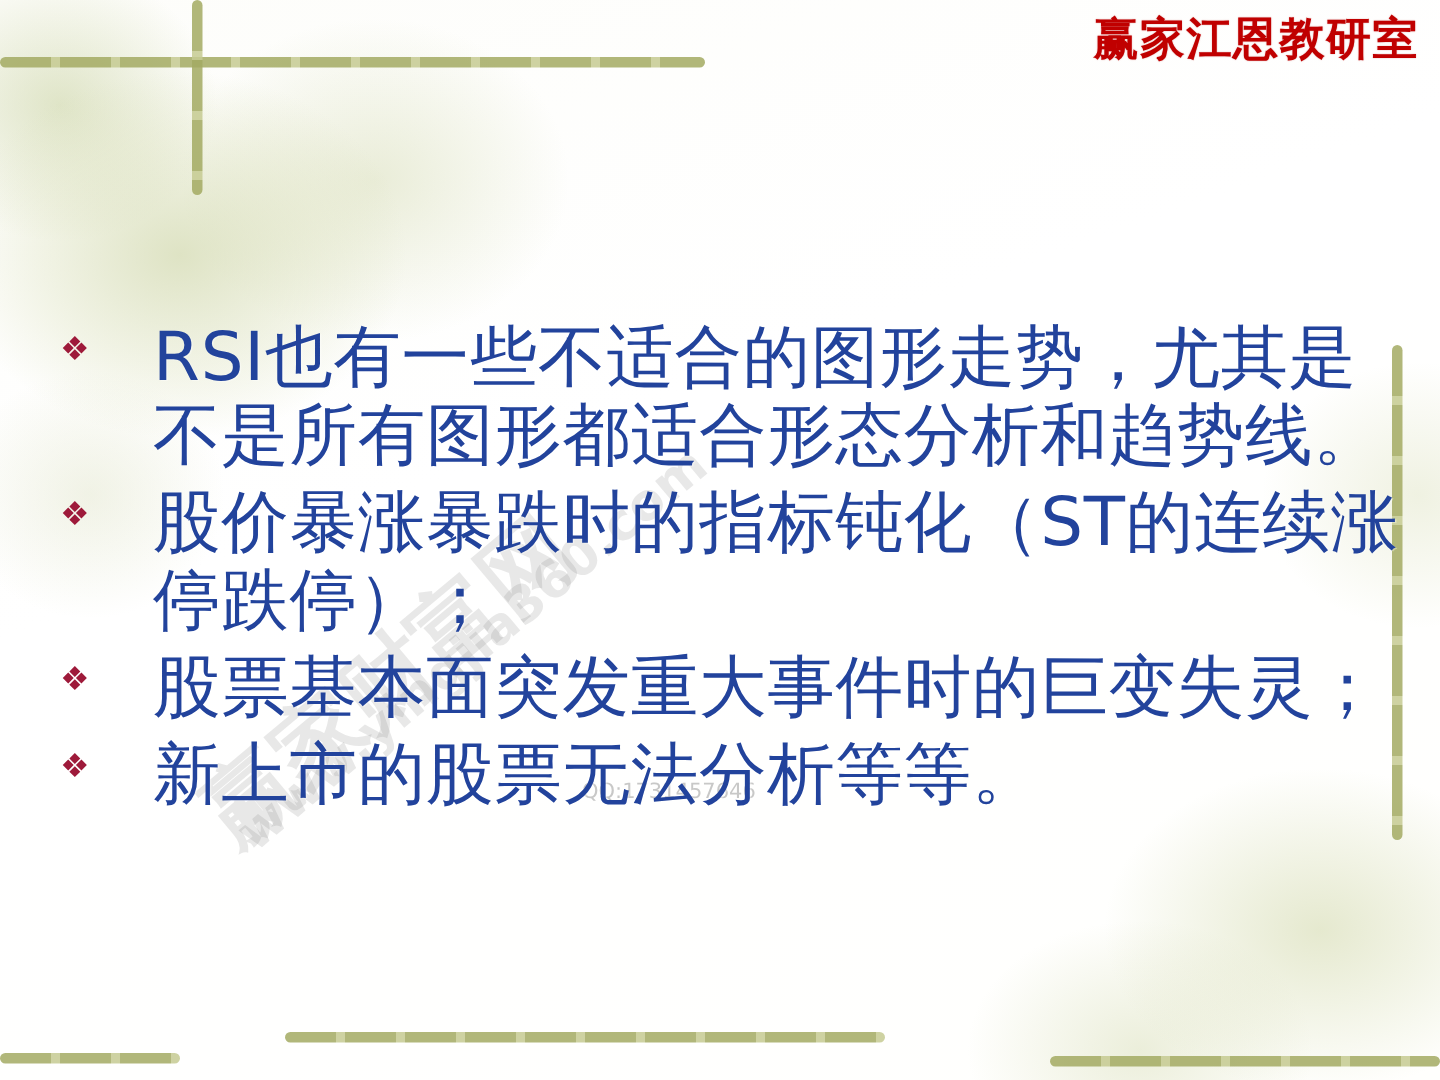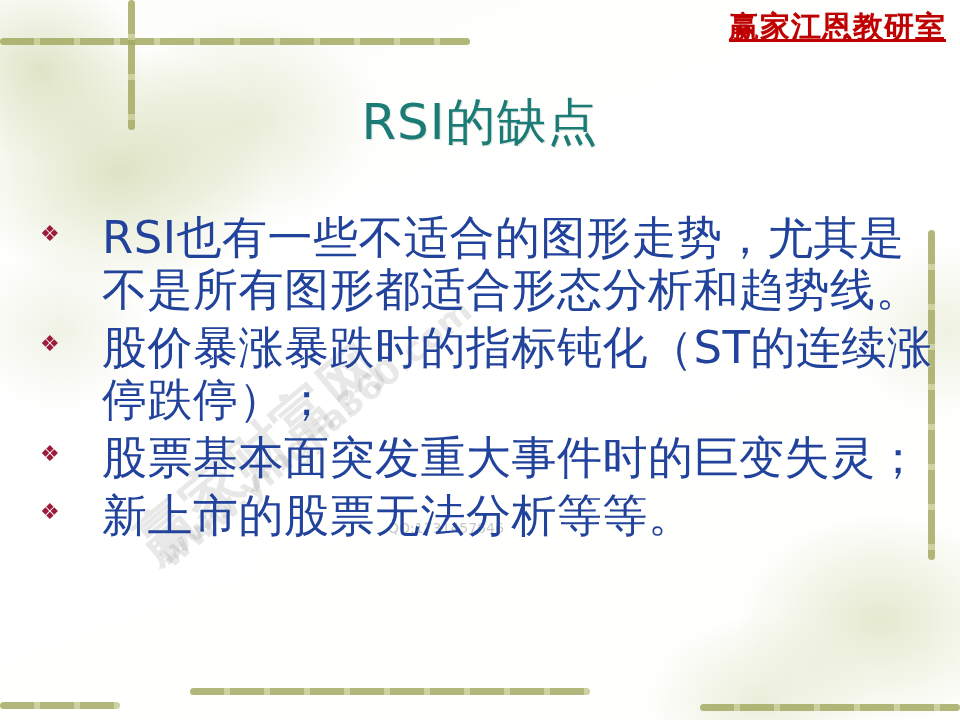--- a/index.html
+++ b/index.html
@@ -49,21 +49,20 @@
   .b-bottom2{left:0px;top:702px;width:120px;}
   .b-rightbottom{left:700px;top:704px;width:260px;}
 
   
   .header-title{
     position:absolute;right:14px;top:12px;
     font-family:"DejaVu Sans","Liberation Sans",sans-serif;
     font-size:30px;font-weight:bold;color:#c00000;
     letter-spacing:1px;line-height:1;
     text-shadow:0 0 1px rgba(160,0,0,.4);
-    text-decoration:underline;
   }
 
   
   .slide-title{
     position:absolute;left:0;top:96px;width:960px;
     text-align:center;
     font-size:50px;font-weight:500;color:#1b7b75;
     letter-spacing:1px;line-height:1.05;
     text-shadow:1px 1px 1px rgba(0,0,0,.12);
   }
@@ -114,23 +113,20 @@
 
   <div class="bamboo bamboo-h b-top"></div>
   <div class="bamboo bamboo-v b-left"></div>
   <div class="bamboo bamboo-v b-right-v"></div>
   <div class="bamboo bamboo-h b-bottom"></div>
   <div class="bamboo bamboo-h b-bottom2"></div>
   <div class="bamboo bamboo-h b-rightbottom"></div>
 
   <div class="header-title">赢家江恩教研室</div>
 
-  <div class="slide-title">
-    <span class="latin">RSI</span><span>的缺点</span>
-  </div>
 
   <div class="wm wm1">赢家财富网</div>
   <div class="wm wm2">www.yingjia360.com</div>
   <div class="wm wm3">QQ:1731457646</div>
 
   <div class="bullets">
 
     <div class="bullet-row">
       <div class="bullet-mark">❖</div>
       <div class="bullet-text">RSI也有一些不适合的图形走势，尤其是不是所有图形都适合形态分析和趋势线。</div>

